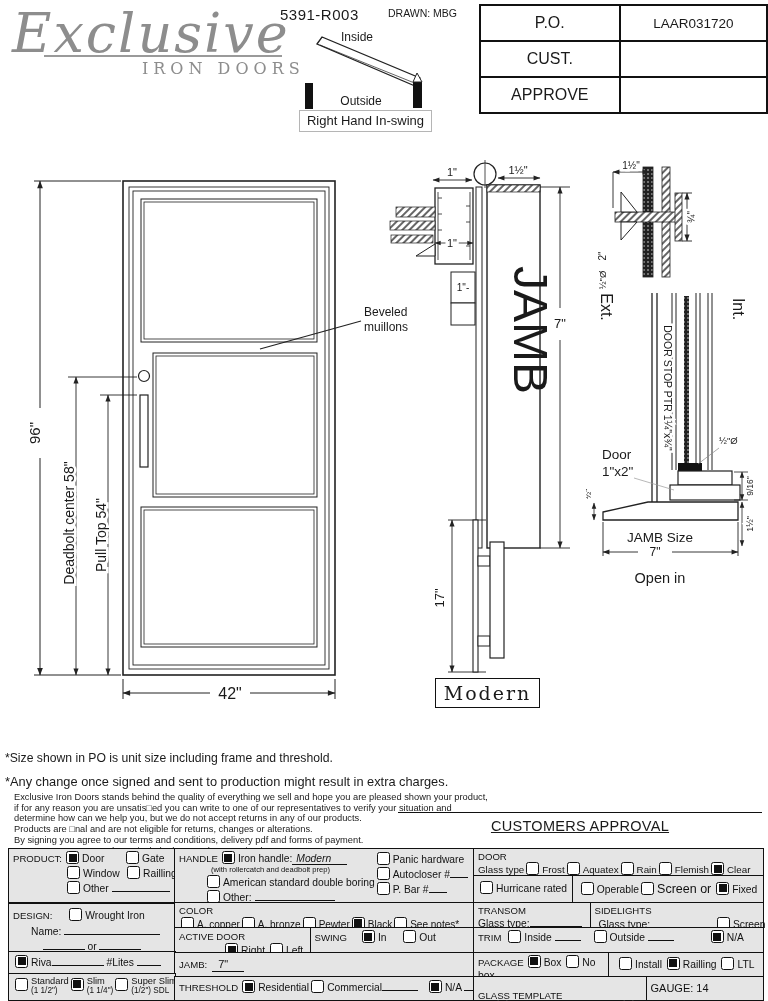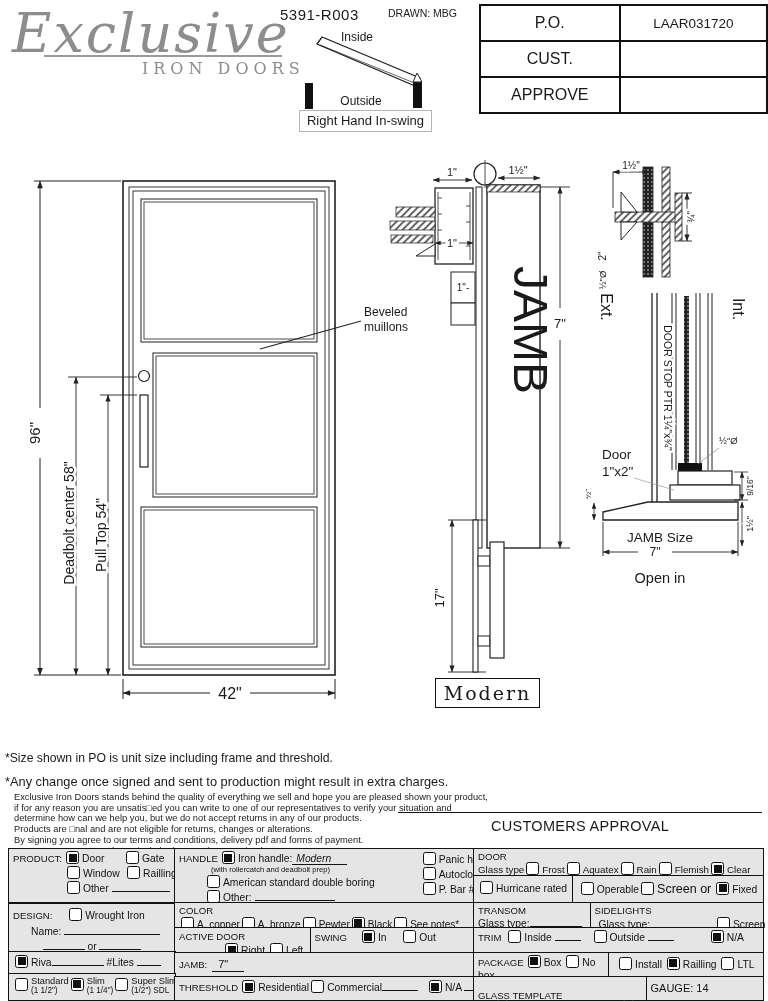--- a/index.html
+++ b/index.html
@@ -18,21 +18,21 @@
   
   .potable{border-collapse:collapse;}
   .potable td{border:2px solid #111;height:32px;background:#fff;}
   .potable .pl{width:138px;text-align:center;font-size:16px;}
   .potable .pv{width:146px;text-align:center;font-size:13.5px;}
   
   .notesbox{border:1.5px solid #111;font-size:12.5px;line-height:18px;}
   .fsize{font-size:12.2px;margin:0 0 9px 0;}
   .fchange{font-size:12.8px;margin:0 0 3px 0;}
   .fp{font-size:9.3px;line-height:10.7px;margin:0 0 0 9px;}
-  .approval{border-top:1.8px solid #111;text-align:center;font-size:14.5px;padding-top:5px;letter-spacing:.3px;}
+  .approval{border-top:1.8px solid #111;text-align:center;font-size:14.5px;padding-top:5px;letter-spacing:.3px;text-decoration:underline;}
   .modernbox{border:1.5px solid #111;font-family:"DejaVu Serif",serif;font-size:19px;letter-spacing:2px;
              text-align:center;line-height:28px;background:#fff;}
   
   .cell{position:absolute;border:1.5px solid #111;background:#e5e5e5;box-sizing:border-box;
         padding:2px 4px;font-size:10.3px;line-height:13px;color:#111;}
   .ct{font-size:9.6px;margin-right:2px;}
   .cb{display:inline-block;width:11px;height:11px;border:1.7px solid #111;border-radius:2.5px;
       vertical-align:-2px;margin:0 3px 0 2px;position:relative;background:#fff;}
   .cb.checked::after{content:"";position:absolute;inset:1.5px;background:#111;}
   .bl{display:inline-block;border-bottom:1.2px solid #111;height:9px;vertical-align:baseline;}
@@ -292,21 +292,21 @@
   <div class="abs approval" style="left:398px;top:812px;width:364px;">CUSTOMERS APPROVAL</div>
 
   <div class="abs" style="left:8px;top:848px;width:756px;height:153px;">
 
     <div class="cell" style="left:0;top:0;width:168px;height:55px;">
       <div class="frow"><span class="ct">PRODUCT:</span><span class="cb checked"></span><span style="display:inline-block;width:42px;">Door</span><span class="cb"></span><span>Gate</span></div>
       <div class="frow" style="padding-left:52px;"><span class="cb"></span><span style="display:inline-block;width:42px;">Window</span><span class="cb"></span><span>Railling</span></div>
       <div class="frow" style="padding-left:52px;"><span class="cb"></span><span>Other</span> <span class="bl" style="width:58px;"></span></div>
     </div>
 
-    <div class="cell" style="left:166px;top:0;width:301px;height:55px;display:flex;gap:46px;">
+    <div class="cell" style="left:166px;top:0;width:301px;height:55px;display:flex;">
       <div style="flex:1;">
         <div class="frow"><span class="ct">HANDLE</span><span class="cb checked"></span><span>Iron handle:</span><span class="uv">Modern</span></div>
         <div class="tiny" style="padding-left:32px;">(with rollercatch and deadbolt prep)</div>
         <div class="frow" style="padding-left:26px;"><span class="cb"></span><span>American standard double boring</span></div>
         <div class="frow" style="padding-left:26px;"><span class="cb"></span><span>Other:</span> <span class="bl" style="width:80px;"></span></div>
       </div>
       <div style="width:96px;padding-top:1px;">
         <div class="frow"><span class="cb"></span><span>Panic hardware</span></div>
         <div class="frow"><span class="cb"></span><span>Autocloser #</span><span class="bl" style="width:18px;"></span></div>
         <div class="frow"><span class="cb"></span><span>P. Bar #</span><span class="bl" style="width:18px;"></span></div>

